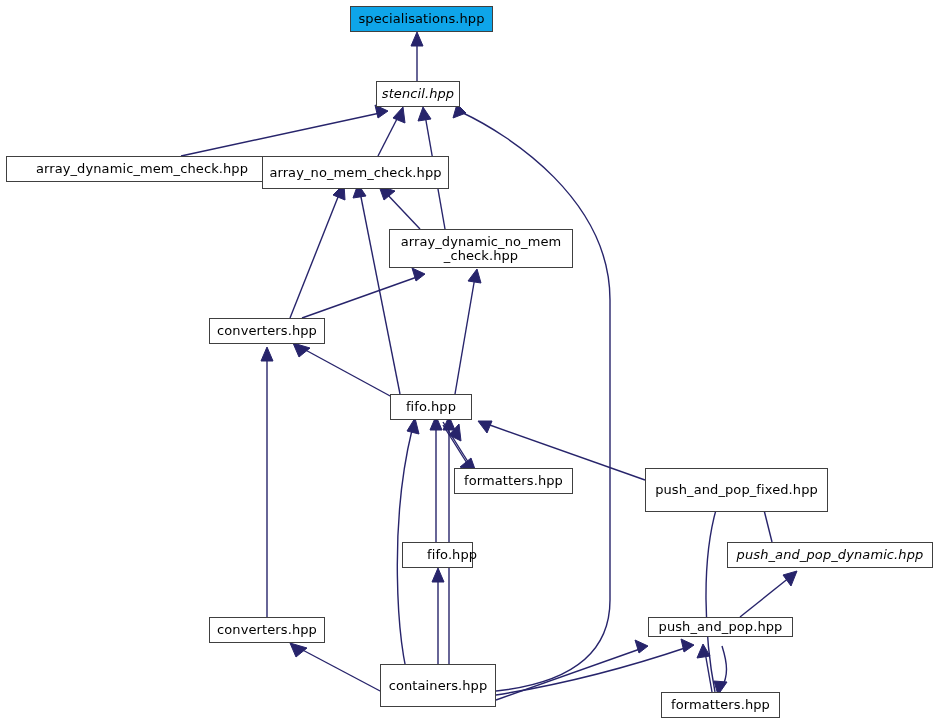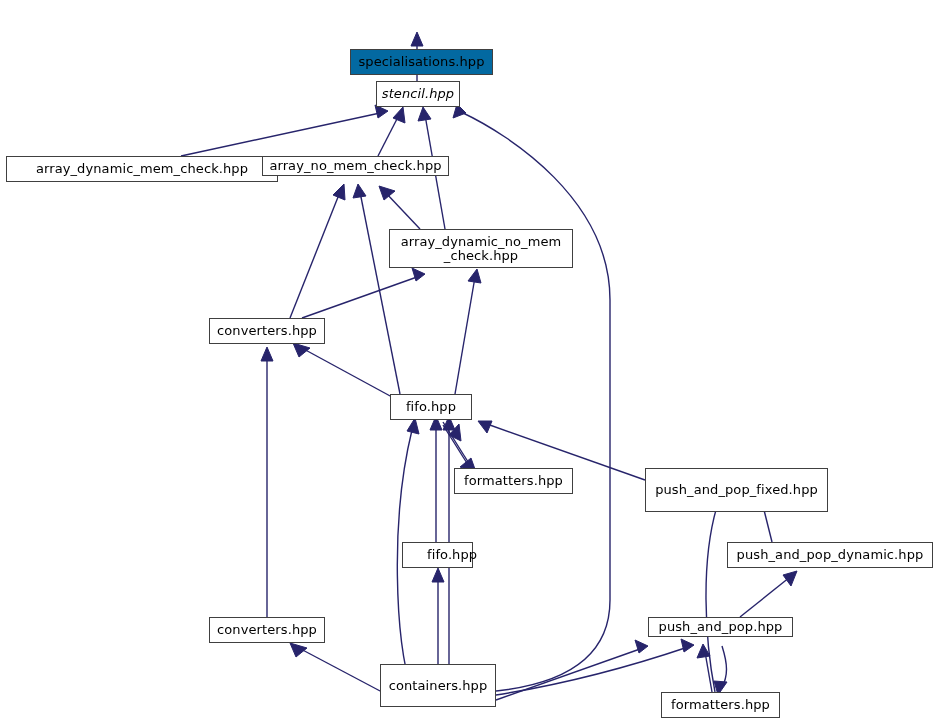--- a/index.html
+++ b/index.html
@@ -34,22 +34,21 @@
     font-size: 13px;
     line-height: 14px;
     text-align: center;
     display: flex;
     align-items: center;
     justify-content: center;
     white-space: pre;
     letter-spacing: 0.1px;
   }
   .node.highlight {
-    background: #0369a1;
-    margin-top: 43px;
+    background: #0ea5e9;
   }
   .node-label {
     display: block;
     width: 100%;
   }
 </style>
 </head>
 <body>
 
 <div id="graph">
@@ -160,27 +159,27 @@
       </g>
       <g>
         <path d="M 722,646 C 728,665 728,675 722,688" fill="none" stroke="#27246b" stroke-width="1.4"></path>
         <polygon points="718,695 727,682 714,681" fill="#27246b" stroke="#27246b" stroke-width="1"></polygon>
       </g>
     </svg>
   <div id="nodes">
       <div class="node highlight" style="left: 350px; top: 6px; width: 143px; height: 26px;"><span class="node-label">specialisations.hpp</span></div>
       <div class="node" style="left: 376px; top: 81px; width: 84px; height: 26px; font-style: italic;"><span class="node-label">stencil.hpp</span></div>
       <div class="node" style="left: 6px; top: 156px; width: 272px; height: 26px;"><span class="node-label">array_dynamic_mem_check.hpp</span></div>
-      <div class="node" style="left: 262px; top: 156px; width: 187px; height: 20px;"><span class="node-label">array_no_mem_check.hpp</span></div>
+      <div class="node" style="left: 262px; top: 156px; width: 187px; height: 33px;"><span class="node-label">array_no_mem_check.hpp</span></div>
       <div class="node" style="left: 389px; top: 229px; width: 184px; height: 39px;"><span class="node-label">array_dynamic_no_mem
 _check.hpp</span></div>
       <div class="node" style="left: 209px; top: 318px; width: 116px; height: 26px;"><span class="node-label">converters.hpp</span></div>
       <div class="node" style="left: 390px; top: 394px; width: 82px; height: 26px;"><span class="node-label">fifo.hpp</span></div>
       <div class="node" style="left: 454px; top: 468px; width: 119px; height: 26px;"><span class="node-label">formatters.hpp</span></div>
       <div class="node" style="left: 645px; top: 468px; width: 183px; height: 44px;"><span class="node-label">push_and_pop_fixed.hpp</span></div>
       <div class="node" style="left: 402px; top: 542px; width: 71px; height: 26px; padding-left: 24px;"><span class="node-label">fifo.hpp</span></div>
-      <div class="node" style="left: 727px; top: 542px; width: 206px; height: 26px;"><span class="node-label">push_and_pop_dynamic.hpp</span></div>
+      <div class="node" style="left: 727px; top: 542px; width: 206px; height: 26px; font-style: italic;"><span class="node-label">push_and_pop_dynamic.hpp</span></div>
       <div class="node" style="left: 209px; top: 617px; width: 116px; height: 26px;"><span class="node-label">converters.hpp</span></div>
       <div class="node" style="left: 648px; top: 617px; width: 145px; height: 20px;"><span class="node-label">push_and_pop.hpp</span></div>
       <div class="node" style="left: 380px; top: 664px; width: 116px; height: 43px;"><span class="node-label">containers.hpp</span></div>
       <div class="node" style="left: 661px; top: 692px; width: 119px; height: 26px;"><span class="node-label">formatters.hpp</span></div>
     </div>
 </div>
 
 </body></html>

